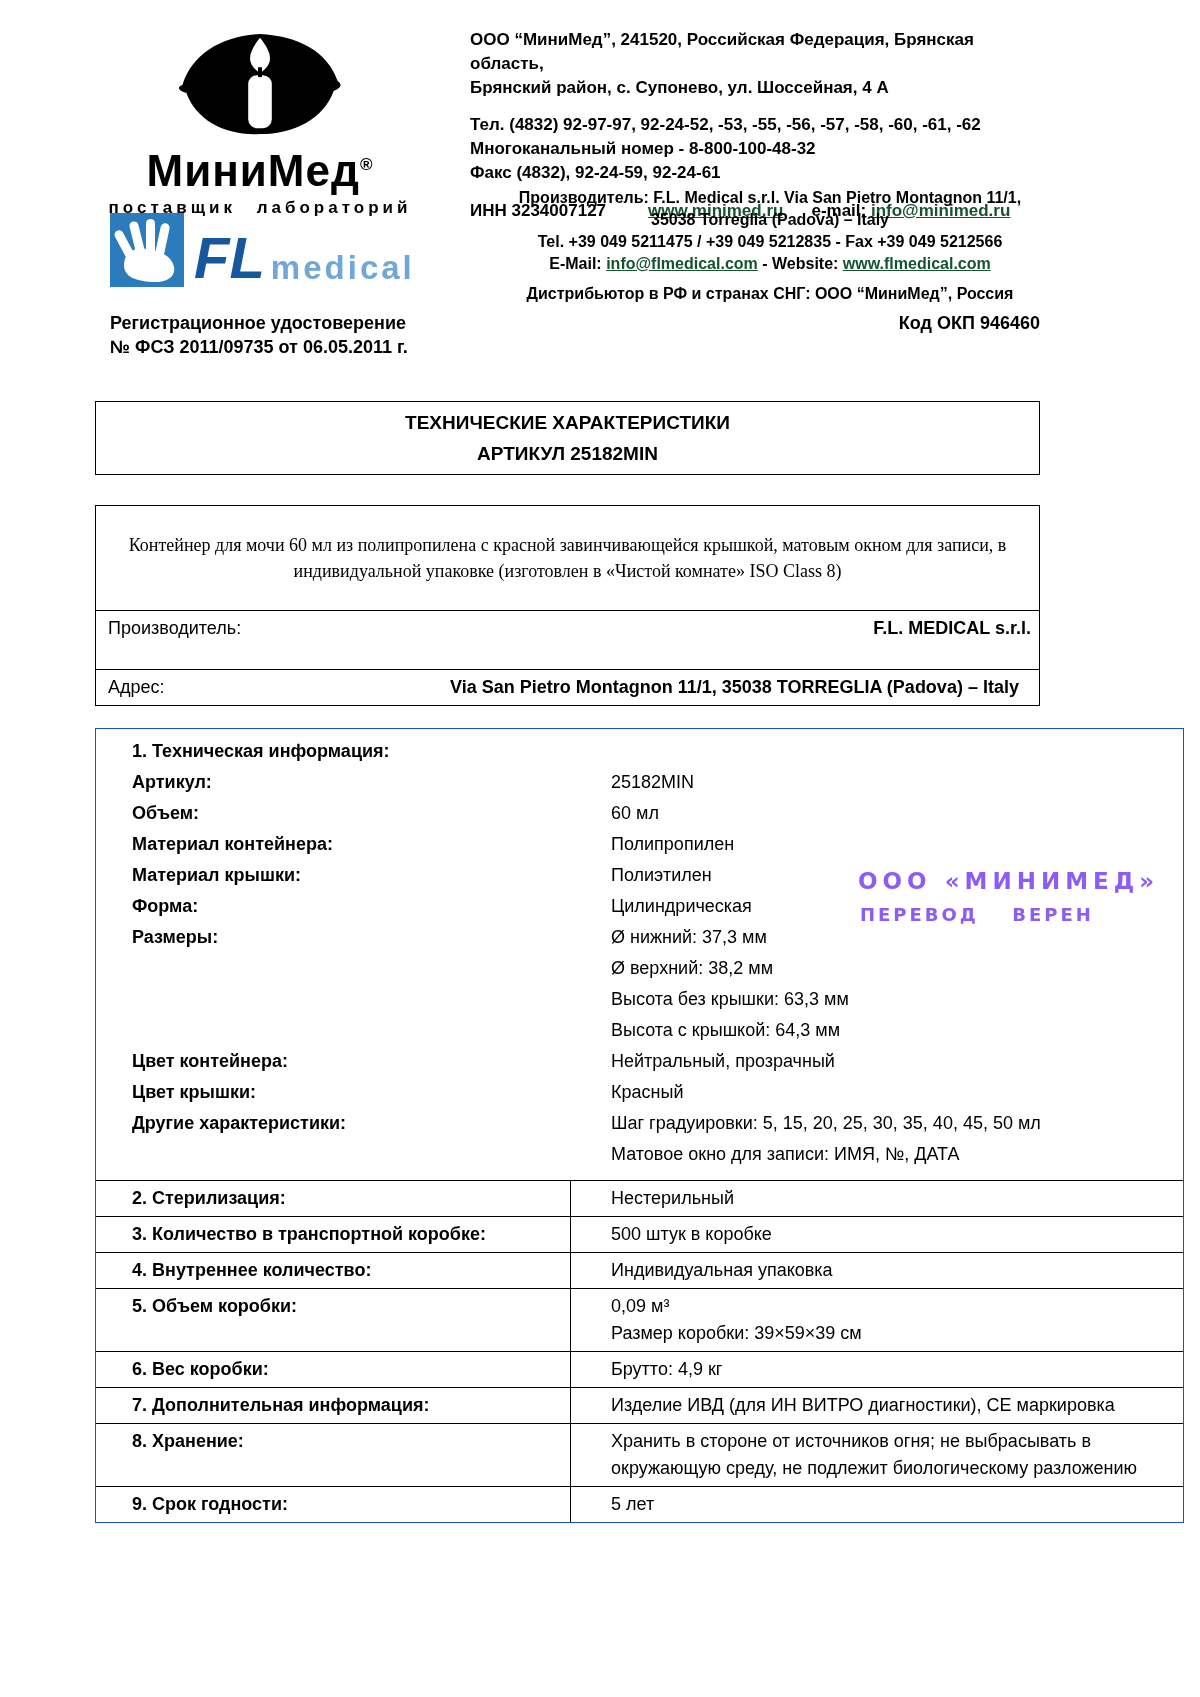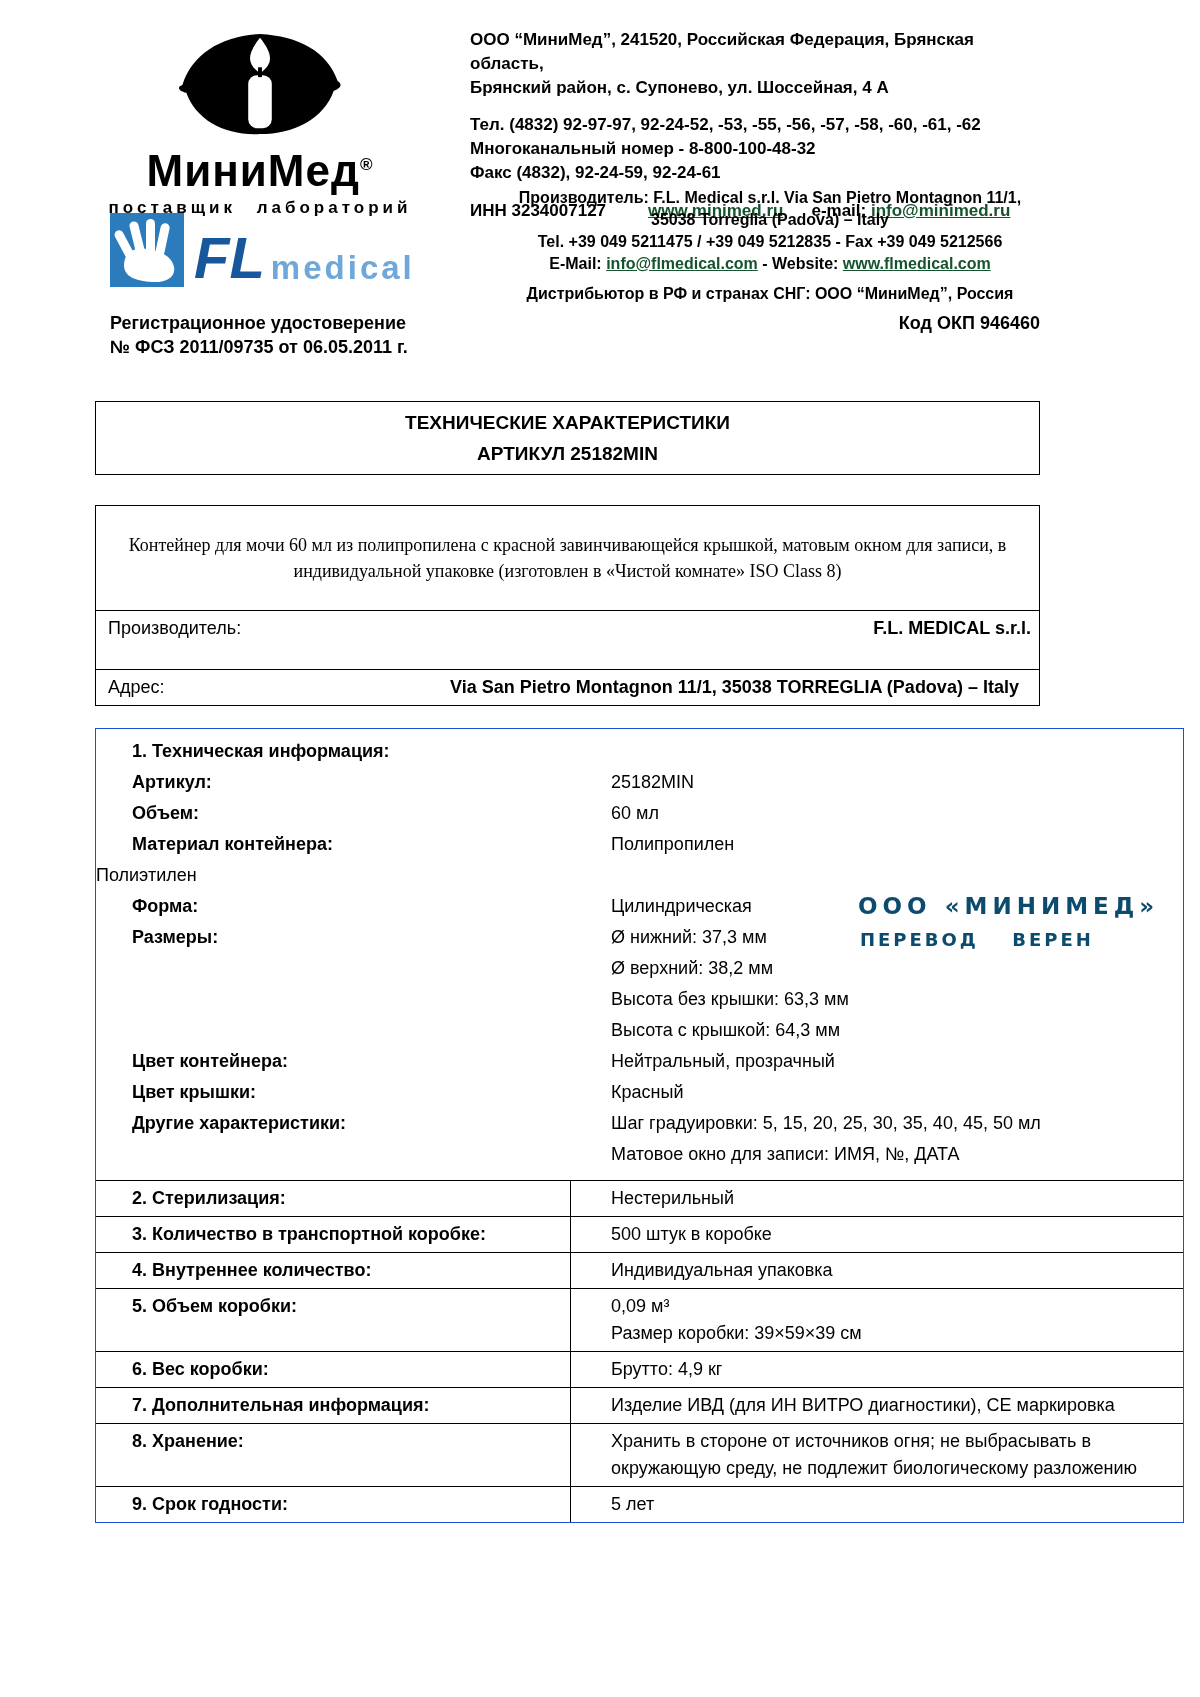--- a/index.html
+++ b/index.html
@@ -52,21 +52,21 @@
   .section1 { padding:7px 0 10px 0; }
   .s1-title { font-weight:bold; padding-left:36px; line-height:31px; }
   .trow { display:flex; line-height:31px; }
   .tlabel { width:515px; padding-left:36px; font-weight:bold; }
   .tvalue { flex:1; padding-right:12px; }
   .nrow { display:flex; border-top:1px solid #000; }
   .nlabel { width:475px; padding:4px 10px 4px 36px; font-weight:bold; border-right:1px solid #000; line-height:27px; }
   .nvalue { flex:1; padding:4px 12px 4px 40px; line-height:27px; }
 
   
-  .stamp { position:absolute; left:858px; top:893px; color:#0c4a6e; font-family:"DejaVu Sans", sans-serif; font-weight:bold; }
+  .stamp { position:absolute; left:858px; top:868px; color:#8b5cf6; font-family:"DejaVu Sans", sans-serif; font-weight:bold; }
   .stamp-l1 { font-size:23px; letter-spacing:5px; white-space:nowrap; }
   .stamp-l2 { font-size:18px; letter-spacing:3px; word-spacing:24px; margin-top:10px; margin-left:2px; white-space:nowrap; }
 </style>
 </head>
 <body>
 
 <div class="page">
 
   <div class="row1">
     <div class="logo-block">
@@ -168,20 +168,21 @@
             <div>60 мл</div>
           </div>
       </div>
       <div class="trow">
         <div class="tlabel">Материал контейнера:</div>
         <div class="tvalue">
             <div>Полипропилен</div>
           </div>
       </div>
       <div class="trow">
+        <div class="tlabel">Материал крышки:</div>
         <div class="tvalue">
             <div>Полиэтилен</div>
           </div>
       </div>
       <div class="trow">
         <div class="tlabel">Форма:</div>
         <div class="tvalue">
             <div>Цилиндрическая</div>
           </div>
       </div>

